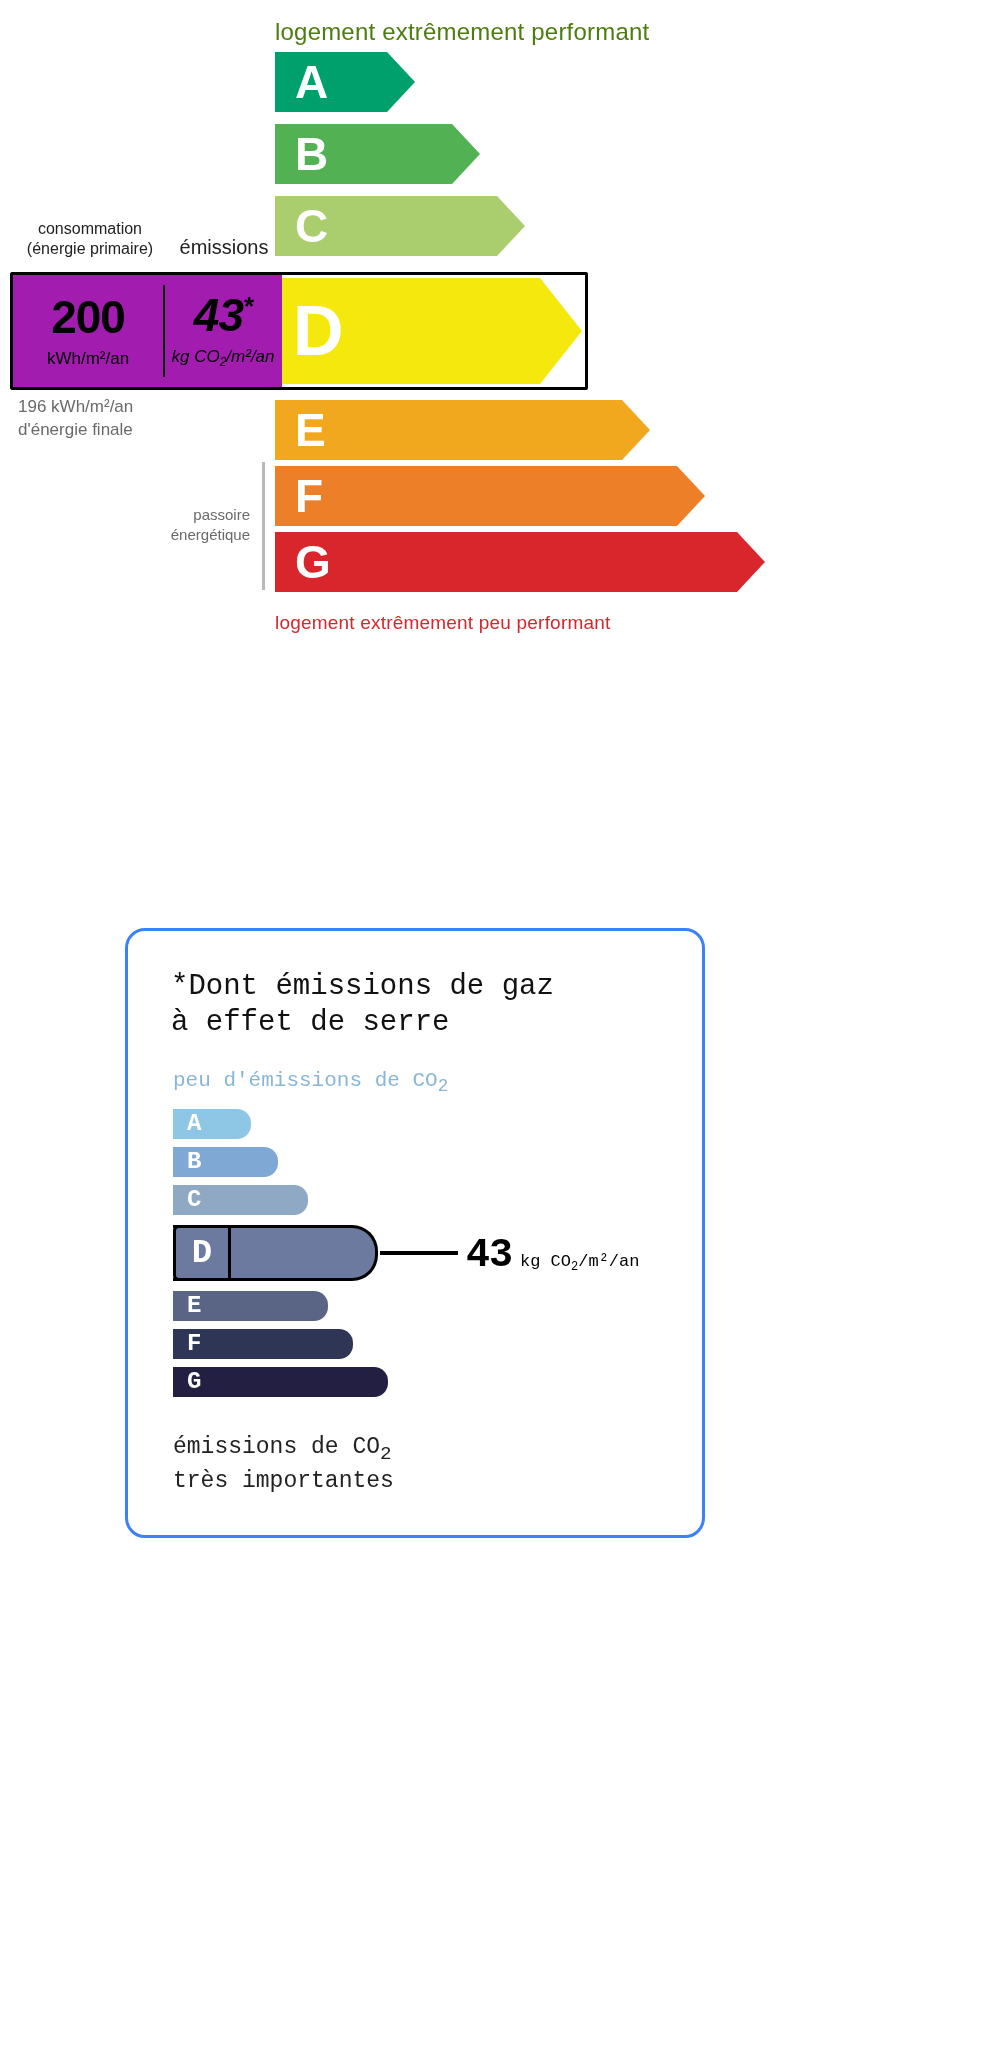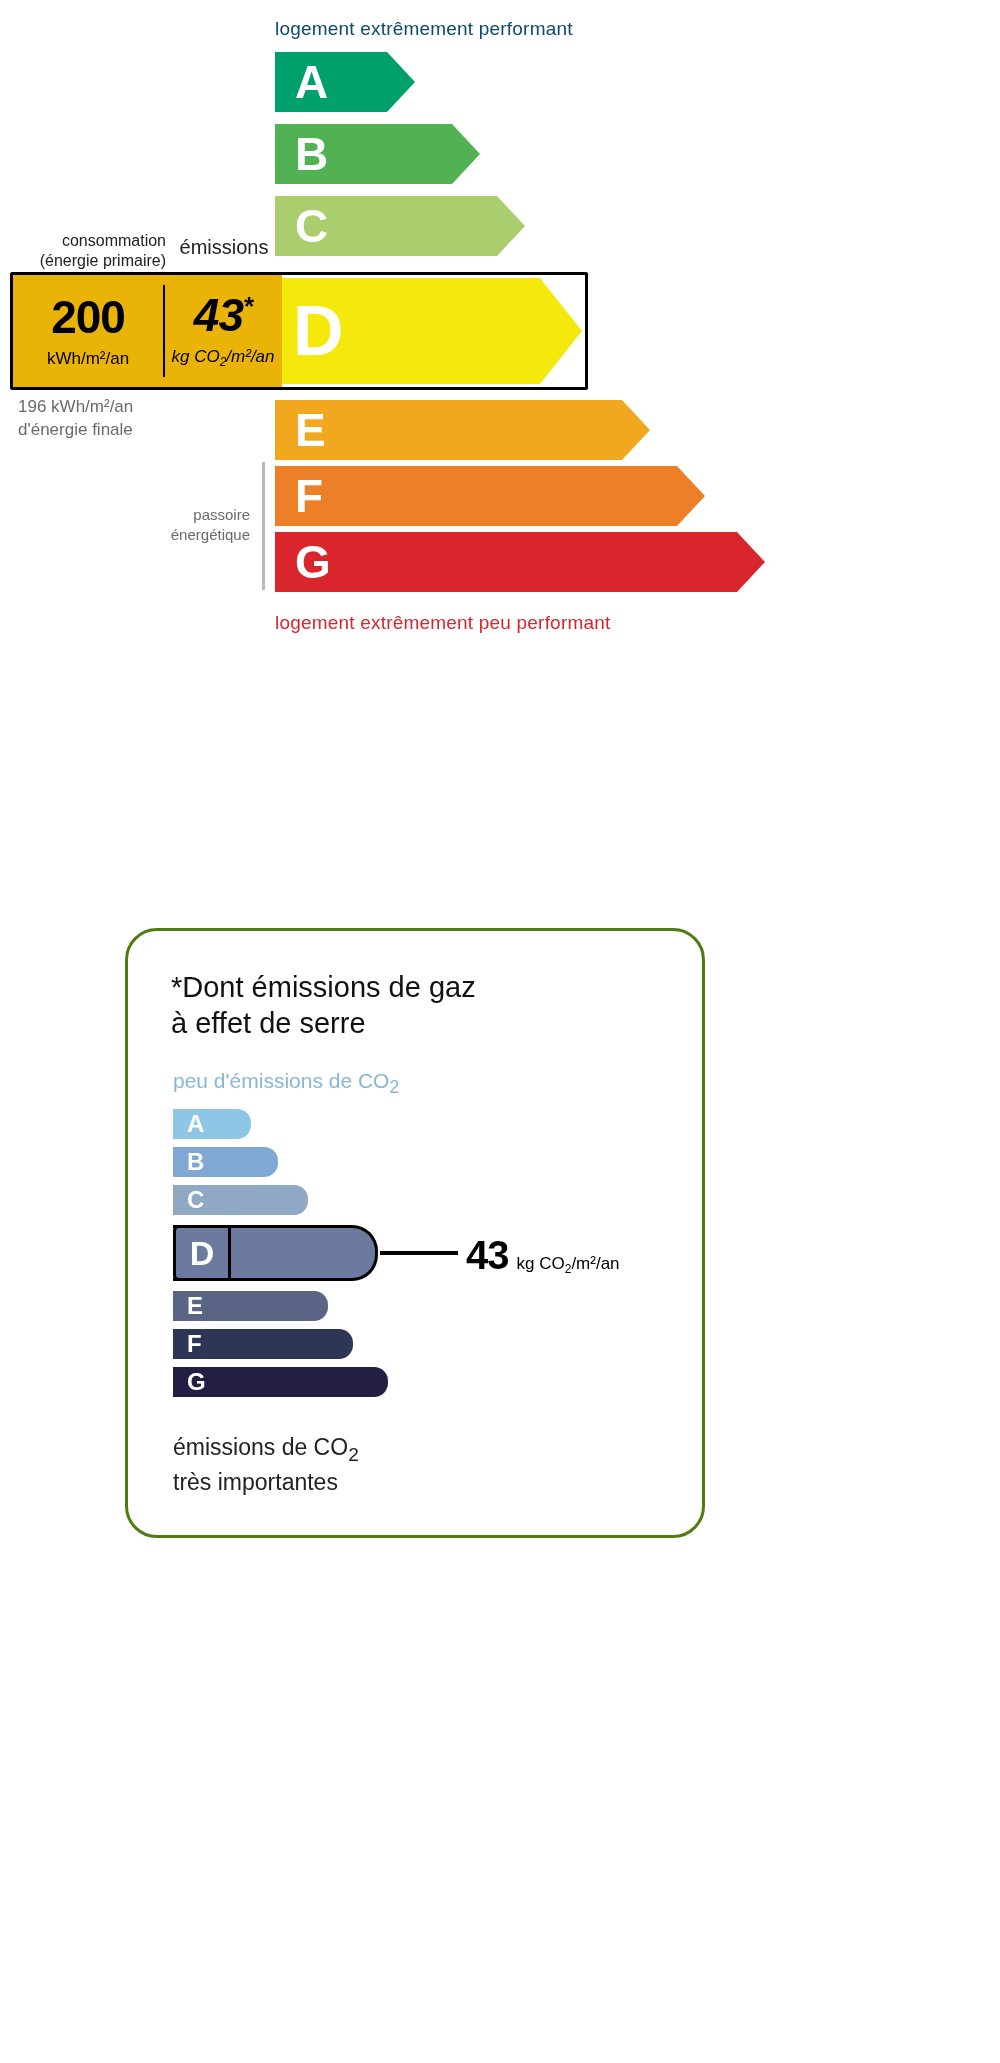--- a/index.html
+++ b/index.html
@@ -14,22 +14,22 @@
   #dpe-block {
     position: relative;
     width: 1000px;
     height: 640px;
   }
 
   #dpe-top-caption {
     position: absolute;
     left: 275px;
     top: 18px;
-    font-size: 19px;
-    color: #0c4a6e;
+    font-size: 24px;
+    color: #4d7c0f;
     letter-spacing: 0.2px;
   }
 
   #dpe-bottom-caption {
     position: absolute;
     left: 275px;
     top: 612px;
     font-size: 19px;
     color: #d9262c;
     letter-spacing: 0.2px;
@@ -88,21 +88,21 @@
 
   
   #value-box {
     position: absolute;
     left: 10px;
     top: 272px;
     width: 272px;
     height: 118px;
     border: 3px solid #000;
     border-right: none;
-    background: #eab308;
+    background: #a21caf;
     display: flex;
     align-items: stretch;
     z-index: 5;
     border-radius: 3px 0 0 3px;
   }
   .vb-cell {
     display: flex;
     flex-direction: column;
     align-items: center;
     justify-content: center;
@@ -133,25 +133,24 @@
     white-space: nowrap;
     text-align: right;
   }
   .vb-unit sub { font-size: 12px; }
 
   #label-consommation {
     position: absolute;
     left: 14px;
     top: 219px;
     width: 152px;
-    text-align: right;
+    text-align: center;
     font-size: 16px;
     color: #222;
     line-height: 1.25;
-    margin-top: 12px;
   }
   #label-emissions {
     position: absolute;
     left: 165px;
     top: 236px;
     width: 118px;
     text-align: center;
     font-size: 20px;
     color: #222;
   }
@@ -184,23 +183,24 @@
     background: #b9b9b9;
   }
 
   
   #ges-card {
     position: absolute;
     left: 125px;
     top: 928px;
     width: 580px;
     height: 610px;
-    border: 3px solid #4d7c0f;
-    border-radius: 32px;
+    border: 3px solid #3b82f6;
+    border-radius: 20px;
     background: #ffffff;
+    font-family: Liberation Mono, monospace;
   }
   #ges-title {
     position: absolute;
     left: 43px;
     top: 38px;
     width: 480px;
     font-size: 29px;
     color: #111;
     line-height: 1.25;
   }

